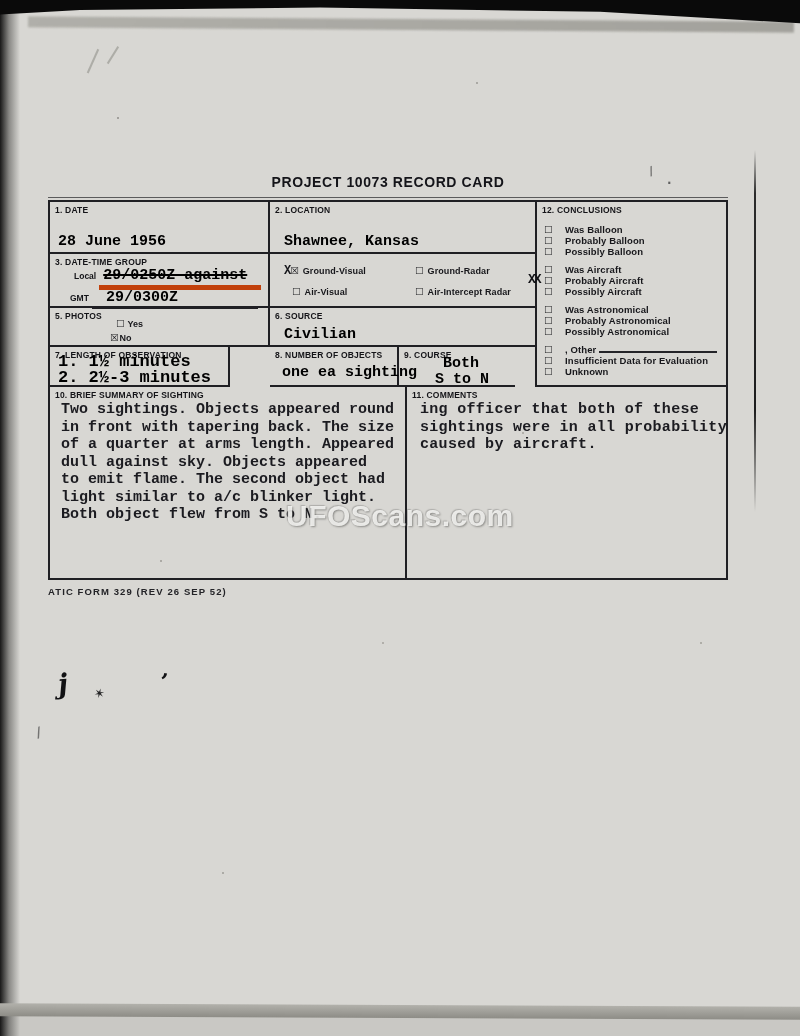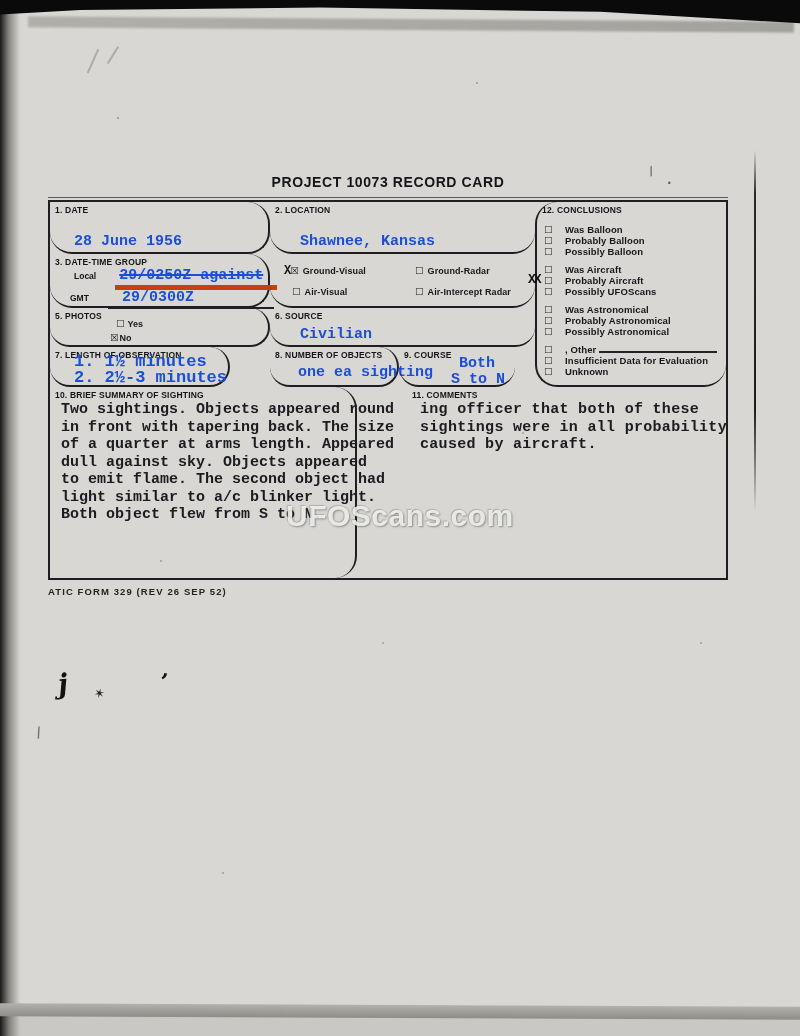--- a/index.html
+++ b/index.html
@@ -40,39 +40,39 @@
   .footer{position:absolute;left:48px;top:587px;font:700 9.5px/1 "Liberation Sans",sans-serif;
     letter-spacing:1.1px;color:#232327;z-index:6;}
   .watermark{position:absolute;left:286px;top:501px;font:700 30px/1 "Liberation Sans",sans-serif;
     letter-spacing:.5px;color:rgba(249,249,247,.85);z-index:7;filter:blur(.3px);
     text-shadow:1px 1px 2px rgba(50,50,48,.45),-1px -1px 1px rgba(60,60,58,.25);}
   
   .card{position:absolute;left:48px;top:200px;width:680px;height:380px;border:2px solid #1f1f23;
     box-sizing:border-box;z-index:6;}
   .card::before{content:"";position:absolute;left:-2px;right:-2px;top:-5px;
     border-top:1.5px solid rgba(25,25,28,.65);}
-  .cell{position:absolute;box-sizing:border-box;border-radius:22px;}
+  .cell{position:absolute;box-sizing:border-box;}
   .br{border-right:2px solid #1f1f23;}
   .bb{border-bottom:2px solid #1f1f23;}
   .bl{border-left:2px solid #1f1f23;}
   .cell-date{left:0;top:0;width:220px;height:52px;}
   .cell-location{left:220px;top:0;width:265px;height:52px;}
   .cell-concl{left:485px;top:0;width:191px;height:185px;}
   .cell-dtg{left:0;top:52px;width:220px;height:54px;}
   .cell-type{left:220px;top:52px;width:265px;height:54px;}
   .cell-photos{left:0;top:106px;width:220px;height:39px;}
   .cell-source{left:220px;top:106px;width:265px;height:39px;}
   .cell-length{left:0;top:145px;width:180px;height:40px;}
   .cell-objects{left:220px;top:145px;width:129px;height:40px;}
   .cell-course{left:349px;top:145px;width:116px;height:40px;}
-  .cell-summary{left:0;top:185px;width:307px;height:191px;}
+  .cell-summary{left:0;top:185px;width:357px;height:191px;}
   .cell-comments{left:357px;top:185px;width:319px;height:191px;}
   .lbl{font:700 8.5px/1.25 "Liberation Sans",sans-serif;letter-spacing:.2px;color:#141418;
     padding:3px 4px 0 5px;white-space:nowrap;}
-  .typed{font:700 15px/1.1 "Liberation Mono","DejaVu Sans Mono",monospace;color:#1d4ed8;white-space:pre;margin-left:16px;}
+  .typed{font:700 15px/1.1 "Liberation Mono","DejaVu Sans Mono",monospace;color:#000000;white-space:pre;}
   .t14{font-size:17px;}
   .val-bl{position:absolute;left:8px;bottom:2px;}
   .val-bl2{position:absolute;left:14px;bottom:2px;}
   .dtg-line{position:absolute;display:flex;align-items:baseline;gap:3px;}
   .dtg-1{left:24px;top:14px;}
   .dtg-2{left:20px;top:36px;}
   .mini-lbl{font:700 8.5px/1 "Liberation Sans",sans-serif;color:#141418;}
   .u-line{border-bottom:5px solid #c2410c;display:inline-block;min-width:156px;padding:0 2px 0 4px;}
   .u-line2{border-bottom:2px solid #202024;display:inline-block;min-width:150px;padding:0 2px 0 14px;}
   .strike{text-decoration:line-through;text-decoration-thickness:2px;}
@@ -226,21 +226,21 @@
           <span class="cb">☐</span>
           <span class="c-txt">Was Aircraft</span>
         </div>
         <div class="c-item">
           <span class="mark-xx">XX</span>
           <span class="cb">☐</span>
           <span class="c-txt">Probably Aircraft</span>
         </div>
         <div class="c-item">
           <span class="cb">☐</span>
-          <span class="c-txt">Possibly UFOScans</span>
+          <span class="c-txt">Possibly Aircraft</span>
         </div>
         <div class="c-item gap">
           <span class="cb">☐</span>
           <span class="c-txt">Was Astronomical</span>
         </div>
         <div class="c-item">
           <span class="cb">☐</span>
           <span class="c-txt">Probably Astronomical</span>
         </div>
         <div class="c-item">

